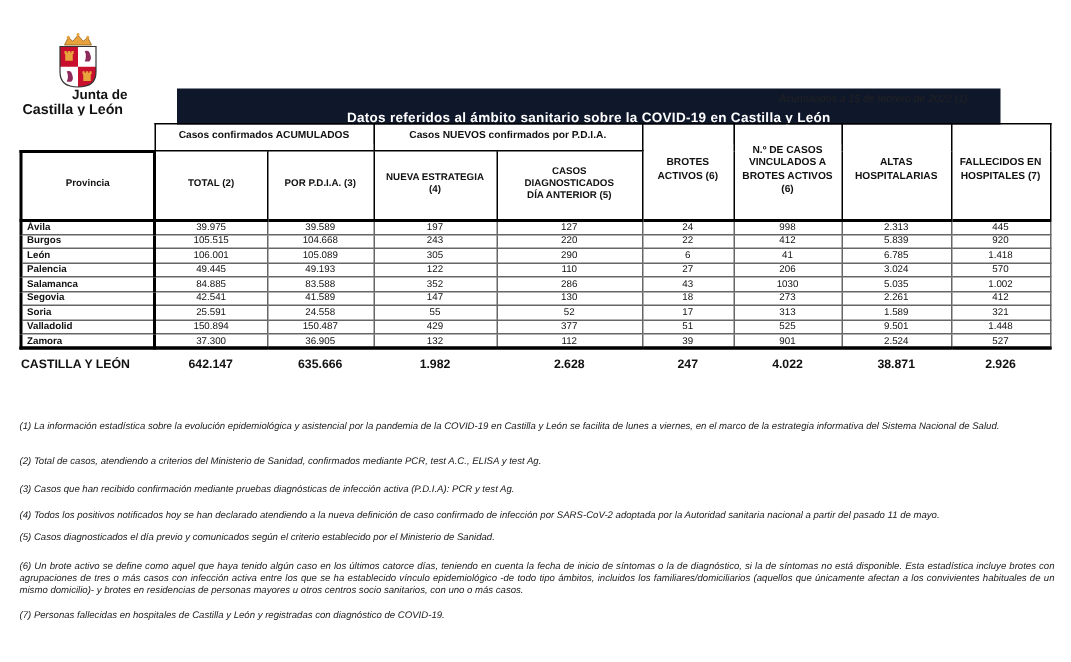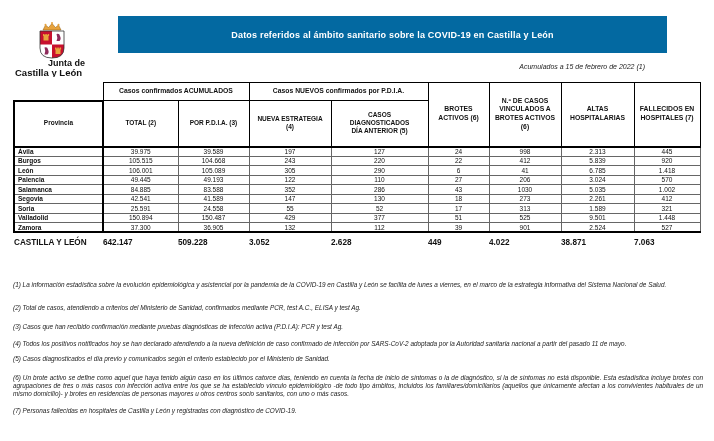--- a/index.html
+++ b/index.html
@@ -25,21 +25,21 @@
   th.th-provincia { border-width:2px; }
   th.th-diag { padding:1px 12px; }
   th.th-vinc { padding:1px 4px; }
   tbody td { border:1px solid #666; height:9.5px; text-align:center; vertical-align:middle;
              font-size:6.5px; padding:0 2px; }
   tbody td.prov { text-align:left; font-weight:bold; padding-left:3px;
                   border-left:2px solid #000; border-right:2px solid #000; }
   tbody tr:first-child td { border-top:2px solid #000; }
   tbody tr:last-child td { border-bottom:2px solid #000; }
   tbody tr:last-child td.prov { border-bottom:2px solid #000; }
-  tfoot td { border:none; font-weight:bold; font-size:8.2px; padding-top:5px; }
+  tfoot td { border:none; font-weight:bold; font-size:8.2px; padding-top:5px; text-align:center; }
   tfoot td.total-label { text-align:left; }
 
   
   .footnotes { position:absolute; top:281px; left:13px; width:690px; }
   .footnotes p { font-size:6.4px; font-style:italic; line-height:1.28; color:#1a1a1a;
                  text-align:justify; }
   .footnotes p:nth-of-type(1){ margin-bottom:15px; }
   .footnotes p:nth-of-type(2){ margin-bottom:11px; }
   .footnotes p:nth-of-type(3){ margin-bottom:8px; }
   .footnotes p:nth-of-type(4){ margin-bottom:7px; }
@@ -77,21 +77,21 @@
       <path d="M44.5,13 q3,-1 3.5,2 q1.5,3 -0.5,5 l-3,0 q1.5,-3.5 0,-7 z" fill="#8E2A5B"></path>
       <path d="M32.5,26.5 q3,-1 3.5,2 q1.5,3 -0.5,5 l-3,0 q1.5,-3.5 0,-7 z" fill="#8E2A5B"></path>
     </g>
     <path d="M28,10 h24 v17 q0,10 -12,10 q-12,0 -12,-10 z" fill="none" stroke="#333" stroke-width="0.8"></path>
 
     <text x="36" y="45" font-size="9" font-weight="bold" fill="#111" font-family="Liberation Sans, sans-serif">Junta de</text>
     <text x="3" y="55" font-size="9.5" font-weight="bold" fill="#111" font-family="Liberation Sans, sans-serif">Castilla y León</text>
   </svg>
 </div>
 
-<div class="banner" style="background: #0369a1;">
+<div class="banner" style="background: #0f172a; margin-top: 43px;">
   <span>Datos referidos al ámbito sanitario sobre la COVID-19 en Castilla y León</span>
 </div>
 
 <div class="subtitle">Acumulados a 15 de febrero de 2022 (1)</div>
 
 <div class="table-wrap">
 <table>
   <colgroup>
     <col style="width:89px">
         <col style="width:75px">
@@ -219,27 +219,27 @@
       <td>39</td>
       <td>901</td>
       <td>2.524</td>
       <td>527</td>
     </tr>
   </tbody>
   <tfoot>
     <tr>
       <td class="total-label">CASTILLA Y LEÓN</td>
       <td>642.147</td>
-      <td>509.228</td>
-      <td>3.052</td>
+      <td>635.666</td>
+      <td>1.982</td>
       <td>2.628</td>
-      <td>449</td>
+      <td>247</td>
       <td>4.022</td>
       <td>38.871</td>
-      <td>7.063</td>
+      <td>2.926</td>
     </tr>
   </tfoot>
 </table>
 </div>
 
 <div class="footnotes">
   <p>(1) La información estadística sobre la evolución epidemiológica y asistencial por la pandemia de la COVID-19 en Castilla y León se facilita de lunes a viernes, en el marco de la estrategia informativa del Sistema Nacional de Salud.</p>
   <p>(2) Total de casos, atendiendo a criterios del Ministerio de Sanidad, confirmados mediante PCR, test A.C., ELISA y test Ag.</p>
   <p>(3) Casos que han recibido confirmación mediante pruebas diagnósticas de infección activa (P.D.I.A): PCR y test Ag.</p>
   <p>(4) Todos los positivos notificados hoy se han declarado atendiendo a la nueva definición de caso confirmado de infección por SARS-CoV-2 adoptada por la Autoridad sanitaria nacional a partir del pasado 11 de mayo.</p>

